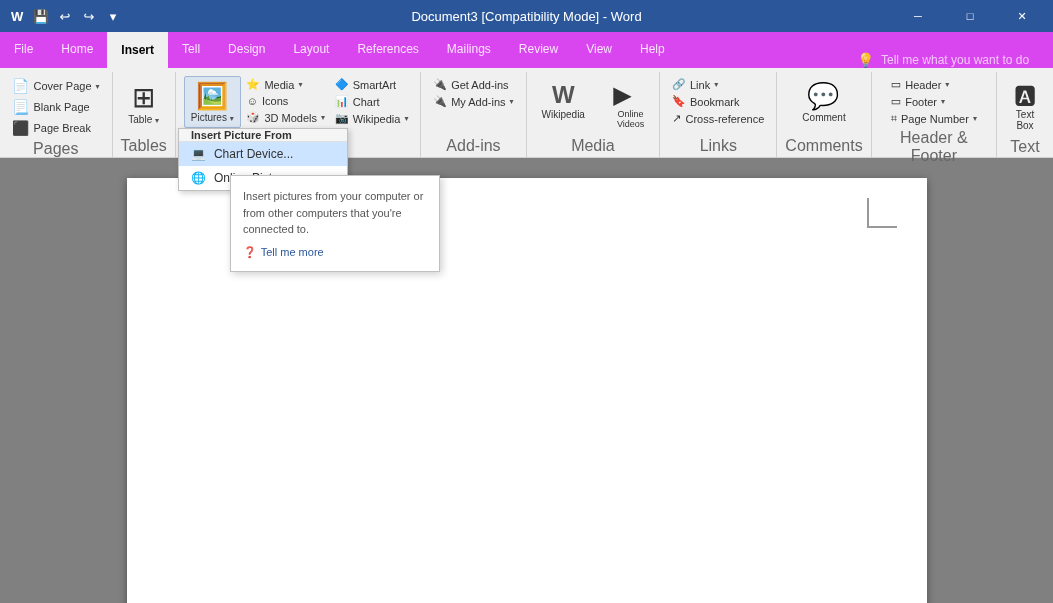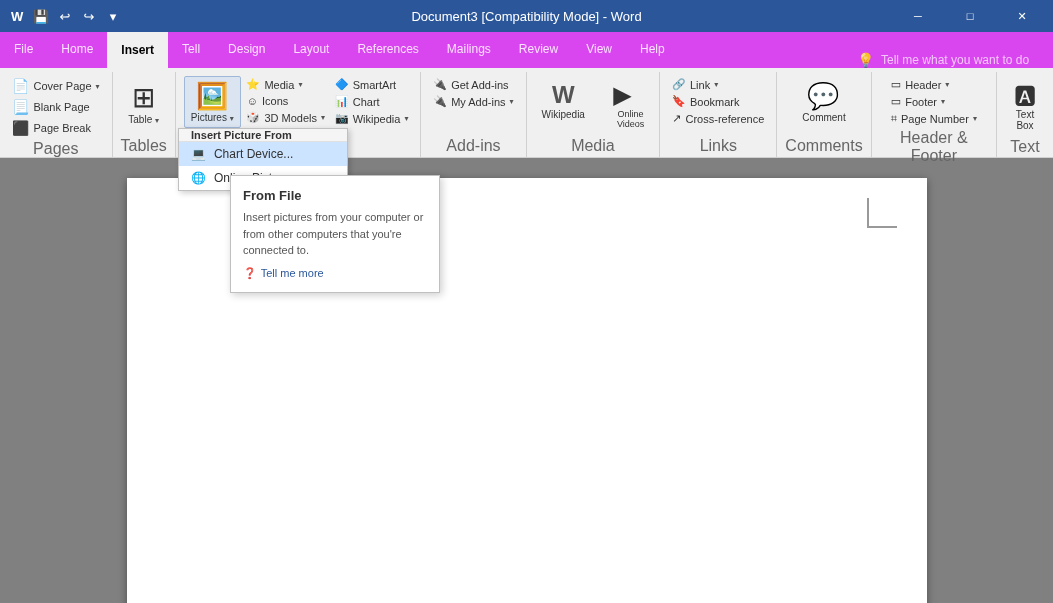--- a/index.html
+++ b/index.html
@@ -450,21 +450,20 @@
     <span>💻</span>
     <span>Chart Device...</span>
   </div>
   <div class="dropdown-item">
     <span>🌐</span>
     <span>Online Pictures...</span>
   </div>
 </div>
 
 <div class="insert-tooltip">
-  <div class="tooltip-title">From File</div>
   <div class="tooltip-body">Insert pictures from your computer or from other computers that you're connected to.</div>
   <div class="tooltip-link">
     <span>❓</span>
     <span>Tell me more</span>
   </div>
 </div>
 
 <div class="doc-area">
   <div class="doc-page">
     <div class="page-corner"></div>

